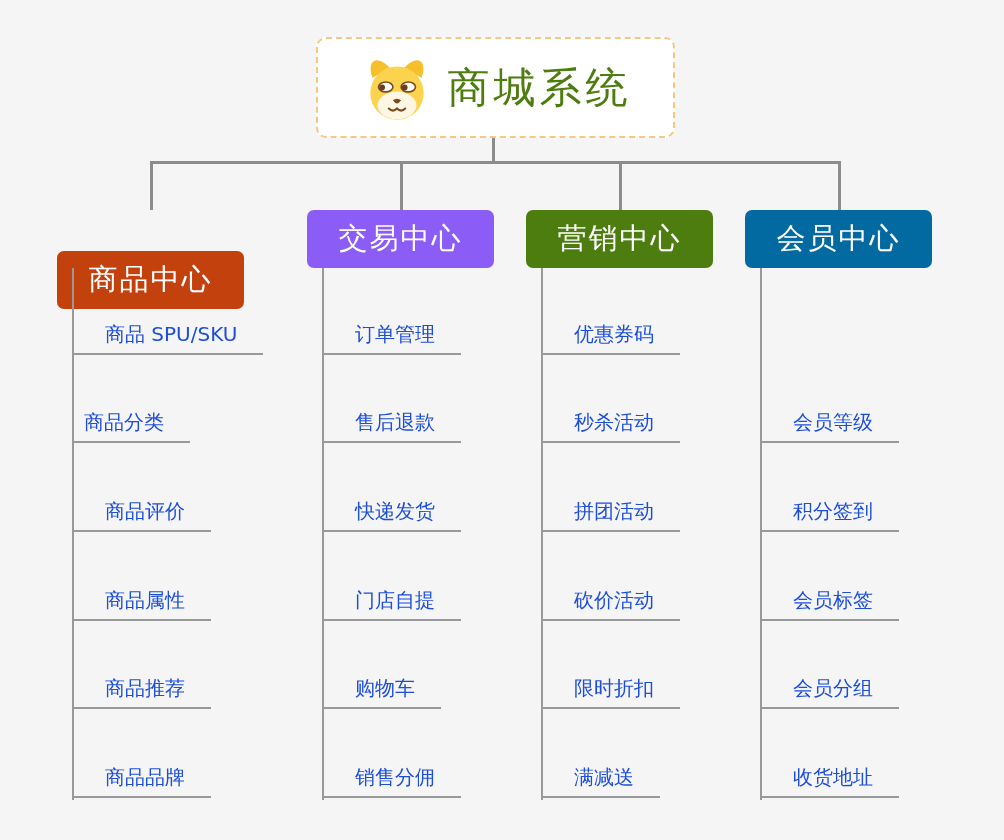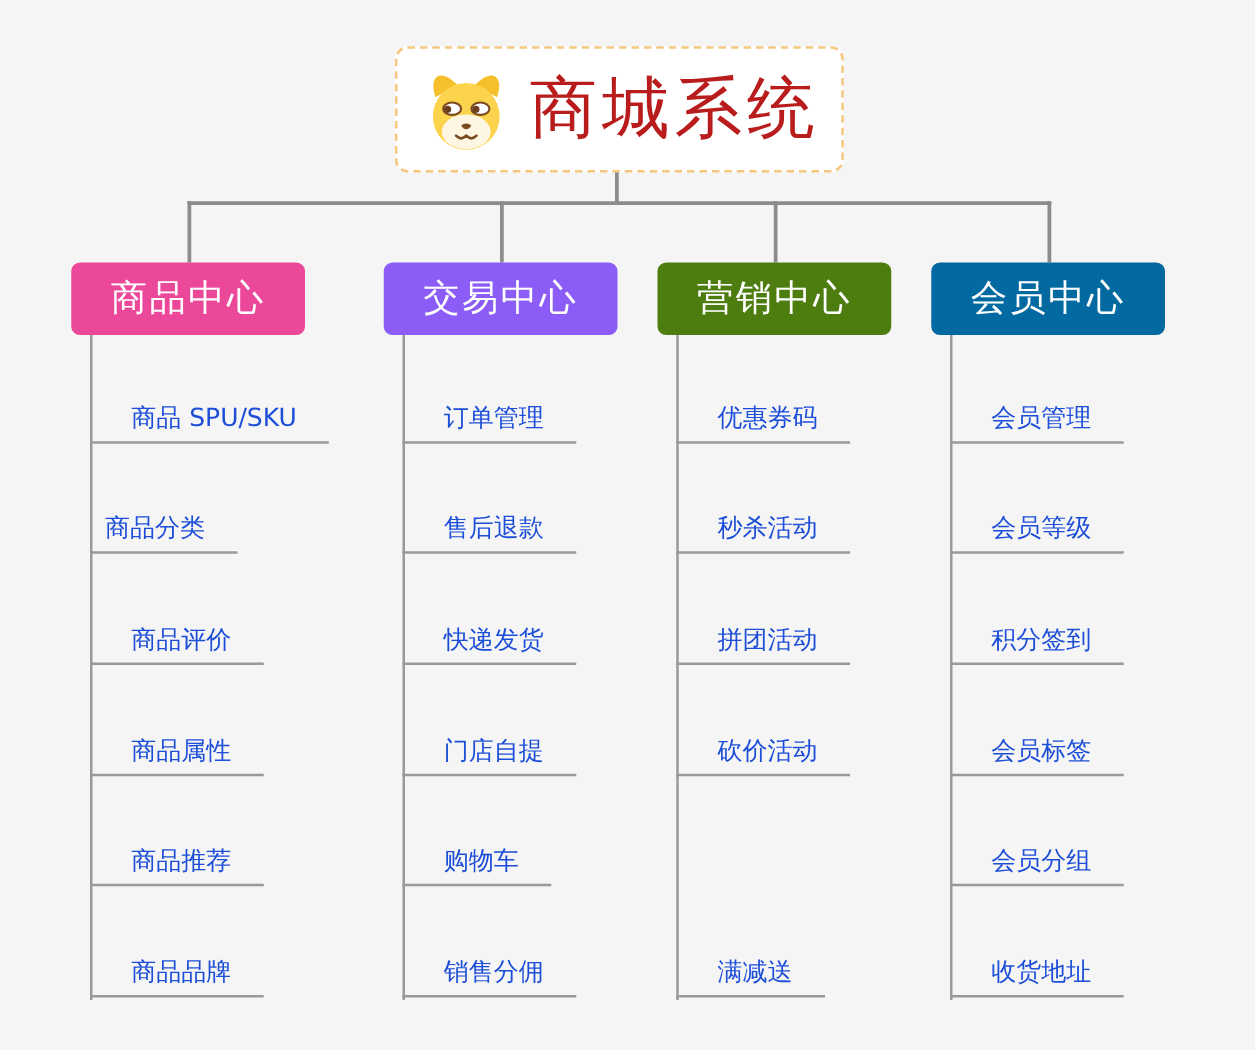--- a/index.html
+++ b/index.html
@@ -2,21 +2,21 @@
 <html><head>
 <meta charset="utf-8">
 <style>
   html,body{margin:0;padding:0;}
   body{font-family:"DejaVu Sans","Liberation Sans",sans-serif;}
   #canvas{position:relative;width:1004px;height:840px;background:#F5F5F5;overflow:hidden;}
 
   .root-node{position:absolute;left:316px;top:37px;width:359px;height:101px;background:#FFFFFF;
     border:2px dashed #F6C87F;border-radius:10px;box-sizing:border-box;
     display:flex;align-items:center;justify-content:center;gap:14px;}
-  .root-title{font-size:54px;letter-spacing:4px;color:#b91c1c;}
+  .root-title{font-size:42px;letter-spacing:4px;color:#4d7c0f;}
 
   .dog{width:74px;height:66px;flex:0 0 auto;}
 
   .conn{position:absolute;background:#8C8C8C;}
 
   .branch-col{position:absolute;top:210px;width:260px;height:600px;}
   .branch-box{position:absolute;left:0;top:0;width:187px;height:58px;border-radius:7px;color:#FFFFFF;
     font-size:29px;letter-spacing:2px;display:flex;align-items:center;justify-content:center;}
   .spine{position:absolute;left:15px;top:58px;width:2px;height:532px;background:#999999;}
   .leaf{position:absolute;left:15px;padding:0 26px 4px 33px;border-bottom:2px solid #999999;
@@ -46,21 +46,21 @@
   <div id="connectors">
       <div class="conn" style="left: 492px; top: 138px; width: 3px; height: 26px; background: rgb(140, 140, 140);"></div>
       <div class="conn" style="left: 149.5px; top: 161px; width: 691px; height: 3px; background: rgb(140, 140, 140);"></div>
       <div class="conn" style="left: 149.5px; top: 161px; width: 3px; height: 49px; background: rgb(140, 140, 140);"></div>
       <div class="conn" style="left: 399.5px; top: 161px; width: 3px; height: 49px; background: rgb(140, 140, 140);"></div>
       <div class="conn" style="left: 618.5px; top: 161px; width: 3px; height: 49px; background: rgb(140, 140, 140);"></div>
       <div class="conn" style="left: 837.5px; top: 161px; width: 3px; height: 49px; background: rgb(140, 140, 140);"></div>
     </div>
   <div id="branches">
   <div class="branch-col" style="left: 57px;">
-    <div class="branch-box" style="background: #ec4899;">商品中心</div>
+    <div class="branch-box" style="background: #c2410c; margin-top: 41px;">商品中心</div>
     <div class="spine"></div>
   <div class="leaf" style="top: 109px;">商品 SPU/SKU</div>
         <div class="leaf" style="top: 197px; padding-left: 12px;">商品分类</div>
         <div class="leaf" style="top: 286px;">商品评价</div>
         <div class="leaf" style="top: 375px;">商品属性</div>
         <div class="leaf" style="top: 463px;">商品推荐</div>
         <div class="leaf" style="top: 552px;">商品品牌</div>
       </div>
 
   <div class="branch-col" style="left: 307px;">
@@ -74,27 +74,27 @@
         <div class="leaf" style="top: 552px;">销售分佣</div>
       </div>
 
   <div class="branch-col" style="left: 526px;">
     <div class="branch-box" style="background: #4d7c0f;">营销中心</div>
     <div class="spine"></div>
   <div class="leaf" style="top: 109px;">优惠券码</div>
         <div class="leaf" style="top: 197px;">秒杀活动</div>
         <div class="leaf" style="top: 286px;">拼团活动</div>
         <div class="leaf" style="top: 375px;">砍价活动</div>
+        <div class="leaf" style="top: 463px;">限时折扣</div>
         <div class="leaf" style="top: 552px;">满减送</div>
       </div>
 
   <div class="branch-col" style="left: 745px;">
     <div class="branch-box" style="background: #0369a1;">会员中心</div>
     <div class="spine"></div>
-  <div class="leaf" style="top: 109px;">会员管理</div>
         <div class="leaf" style="top: 197px;">会员等级</div>
         <div class="leaf" style="top: 286px;">积分签到</div>
         <div class="leaf" style="top: 375px;">会员标签</div>
         <div class="leaf" style="top: 463px;">会员分组</div>
         <div class="leaf" style="top: 552px;">收货地址</div>
       </div>
 </div>
 </div>
 
 </body></html>

